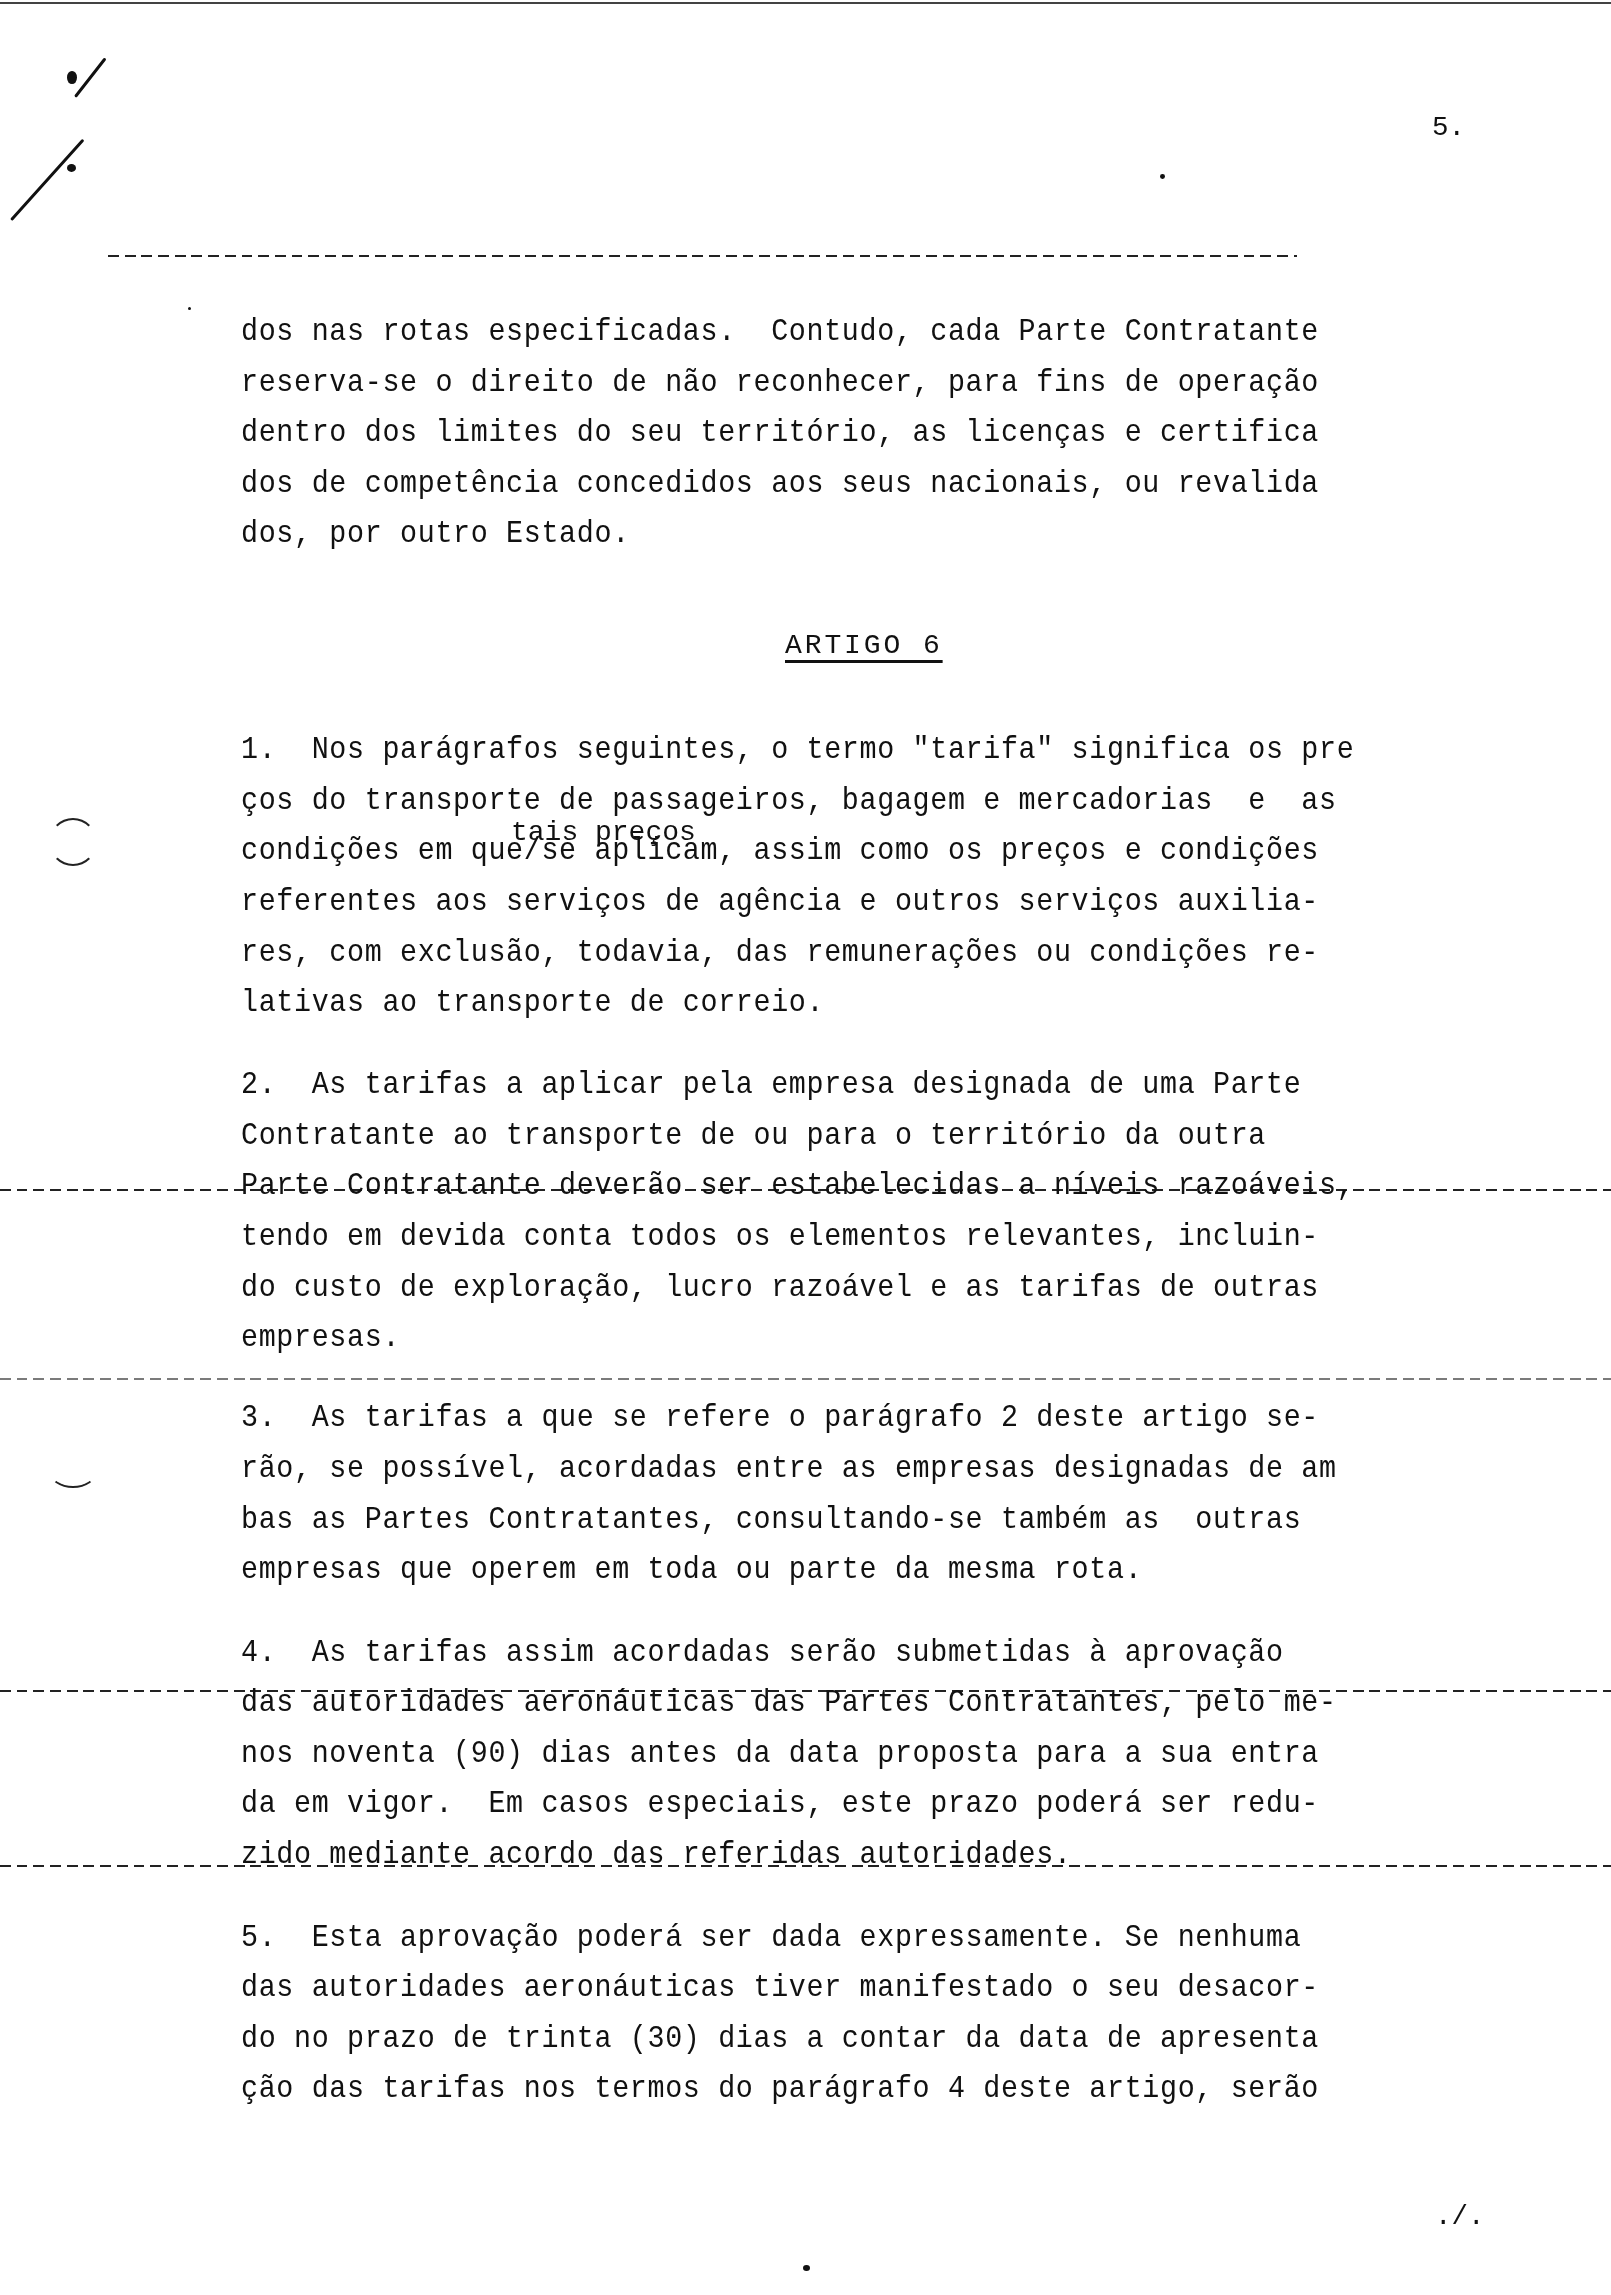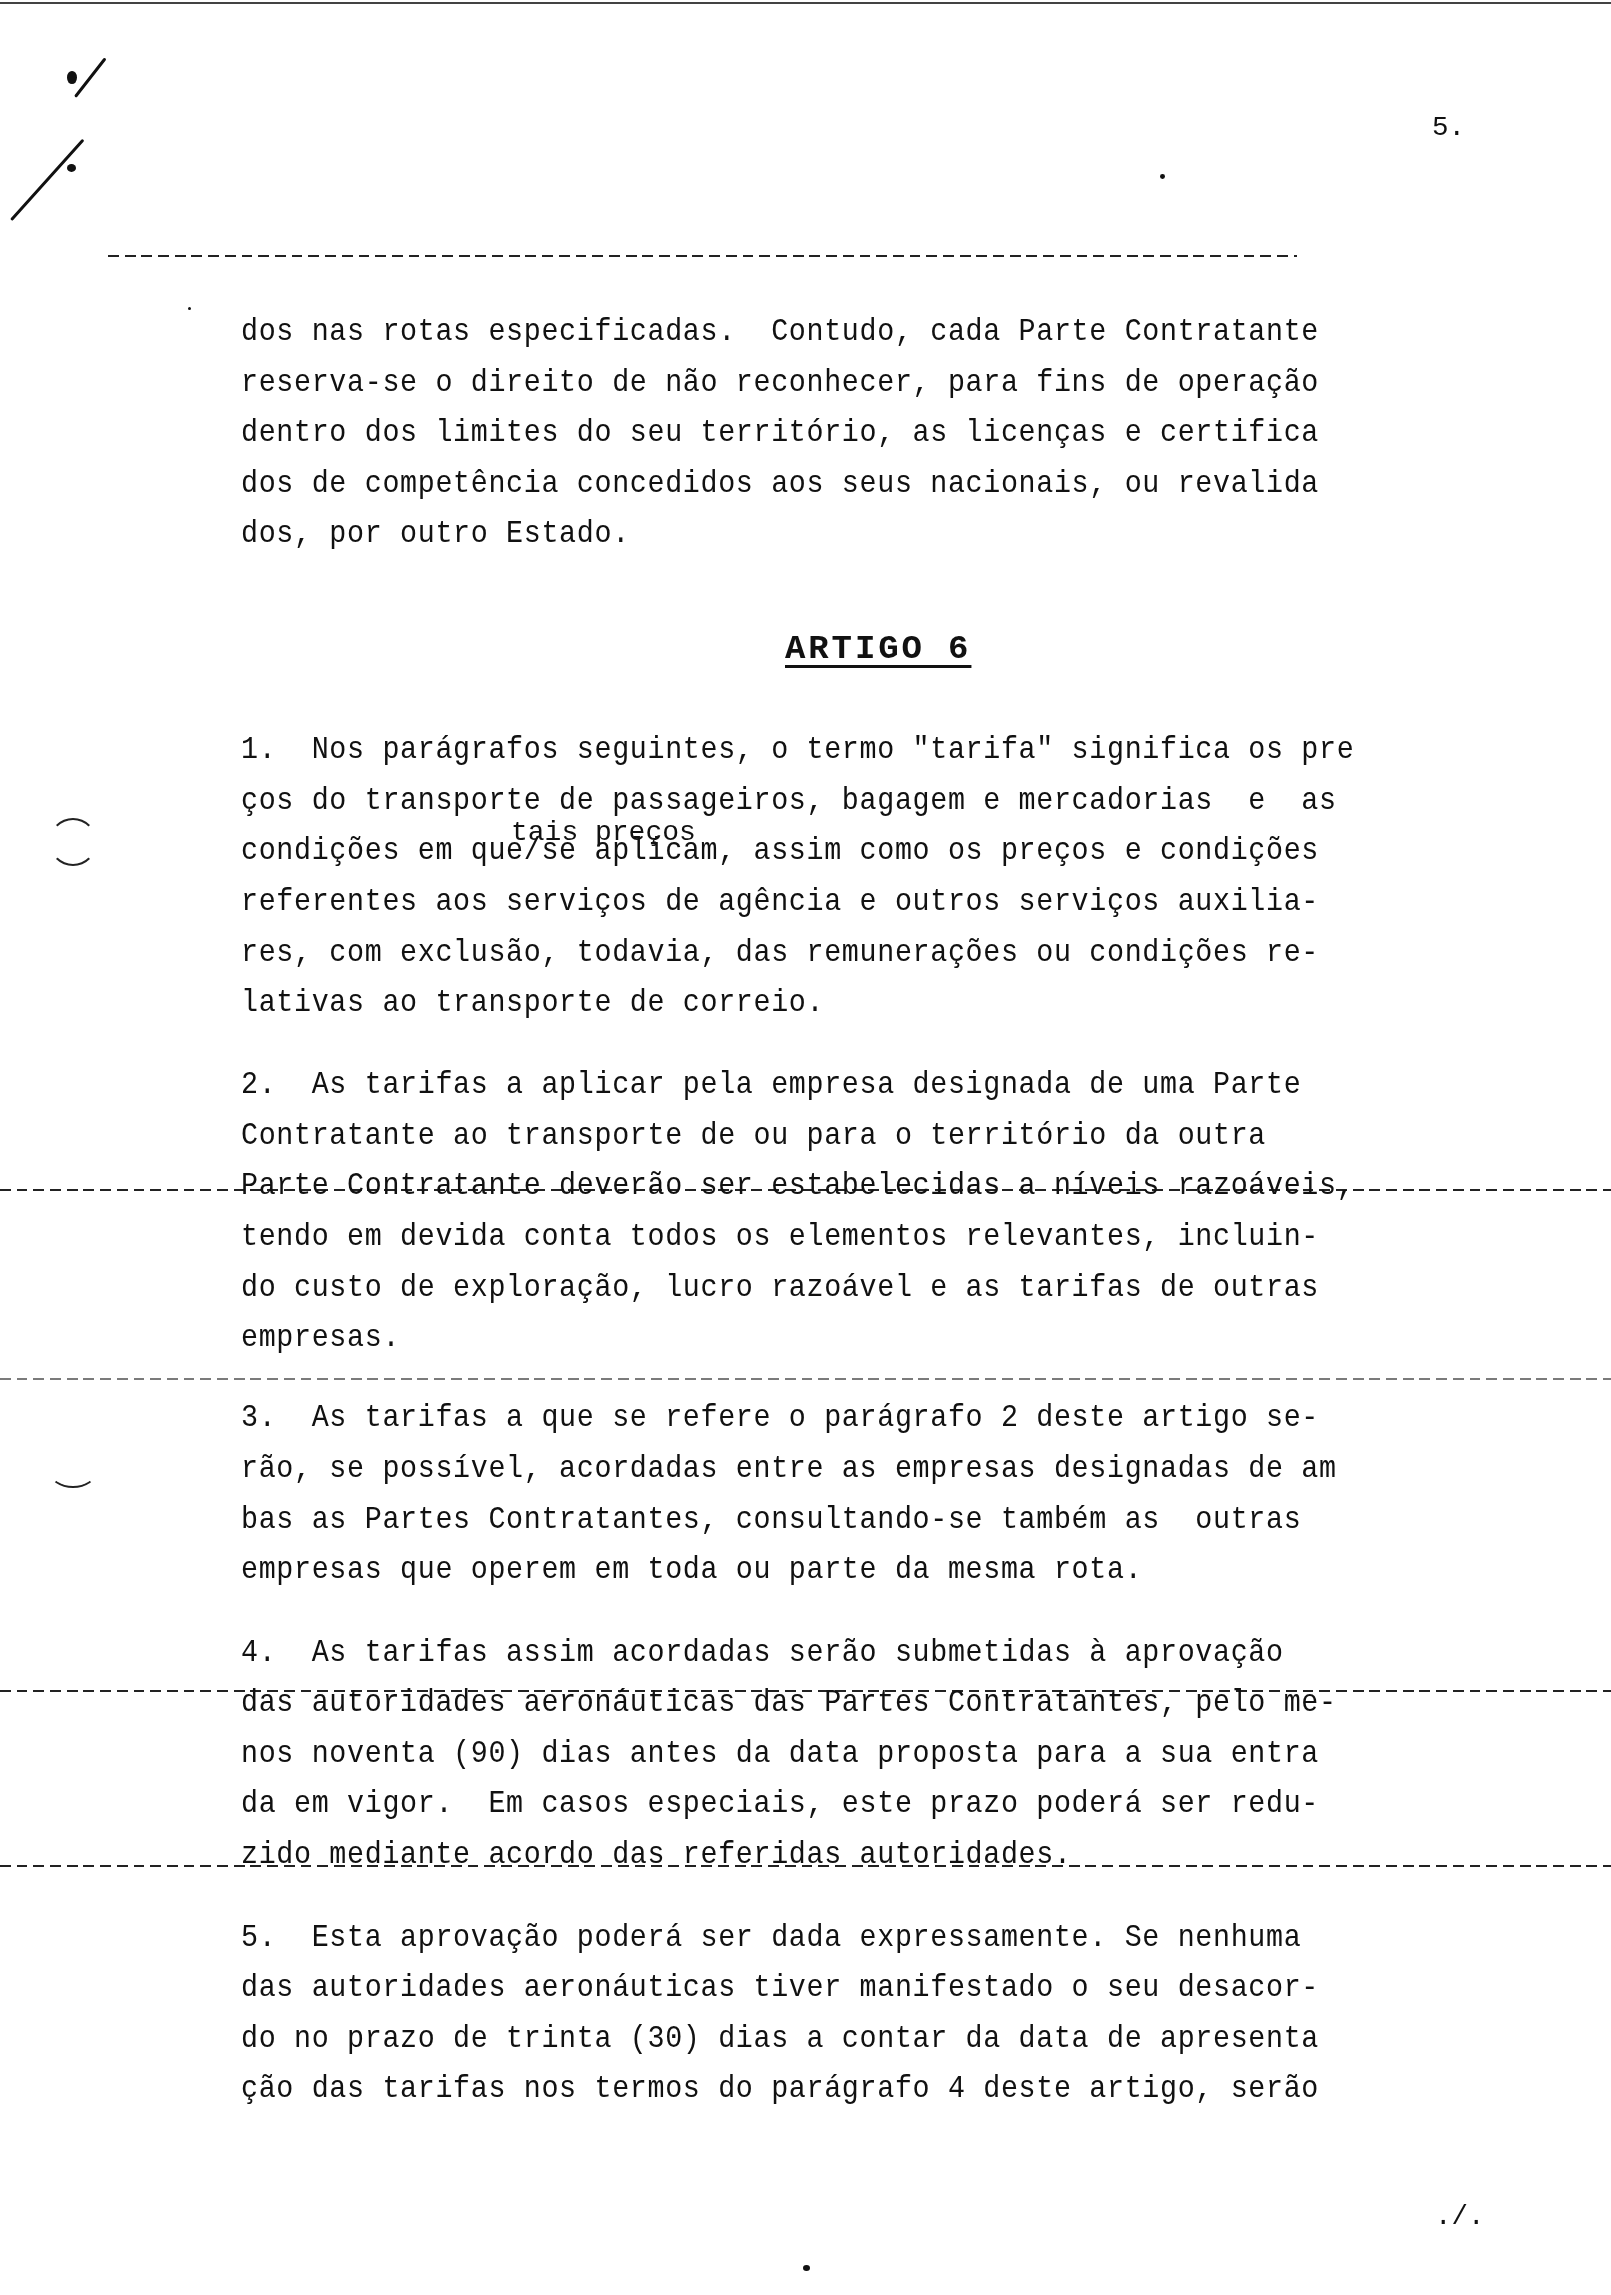--- a/index.html
+++ b/index.html
@@ -3,21 +3,21 @@
 <meta charset="utf-8">
 <style>
   html, body { margin: 0; padding: 0; background: #ffffff; }
   body { width: 1612px; height: 2295px; position: relative; overflow: hidden; }
   .page { position: absolute; left: 0; top: 0; width: 1612px; height: 2295px; background: #fff; }
   .mono { font-family: "Liberation Mono", "DejaVu Sans Mono", monospace; color: #111; }
   .line { position: absolute; left: 241px; white-space: pre; font-size: 30.5px; line-height: 39px; letter-spacing: 0.7px; transform: scaleX(0.93); transform-origin: left center; }
   .rule { position: absolute; height: 1.5px; background: repeating-linear-gradient(90deg, #222 0 10.8px, transparent 10.8px 16.7px); }
   .rule.solid { background: #222; }
   .page-num { position: absolute; left: 1432px; top: 112px; font-size: 27.5px; }
-  .heading { position: absolute; left: 785px; top: 630px; font-size: 34px; letter-spacing: 2.9px; text-decoration: underline; text-underline-offset: 6.9px; text-decoration-thickness: 2.5px; font-weight: bold; }
+  .heading { position: absolute; left: 785px; top: 630px; font-size: 28px; letter-spacing: 2.9px; text-decoration: underline; text-underline-offset: 6.9px; text-decoration-thickness: 2.5px; }
   .interlinear { position: absolute; font-size: 28px; line-height: 24.6px; }
   .mark { position: absolute; background: #111; border-radius: 50%; }
   .slash { position: absolute; width: 2.5px; background: #111; transform-origin: bottom left; border-radius: 1.5px; }
   .arc { position: absolute; border: 2.5px solid #222; border-radius: 50%; }
   .cont { position: absolute; left: 1435px; top: 2201px; font-size: 27.5px; }
 </style>
 </head>
 <body>
 
 <div class="page">

